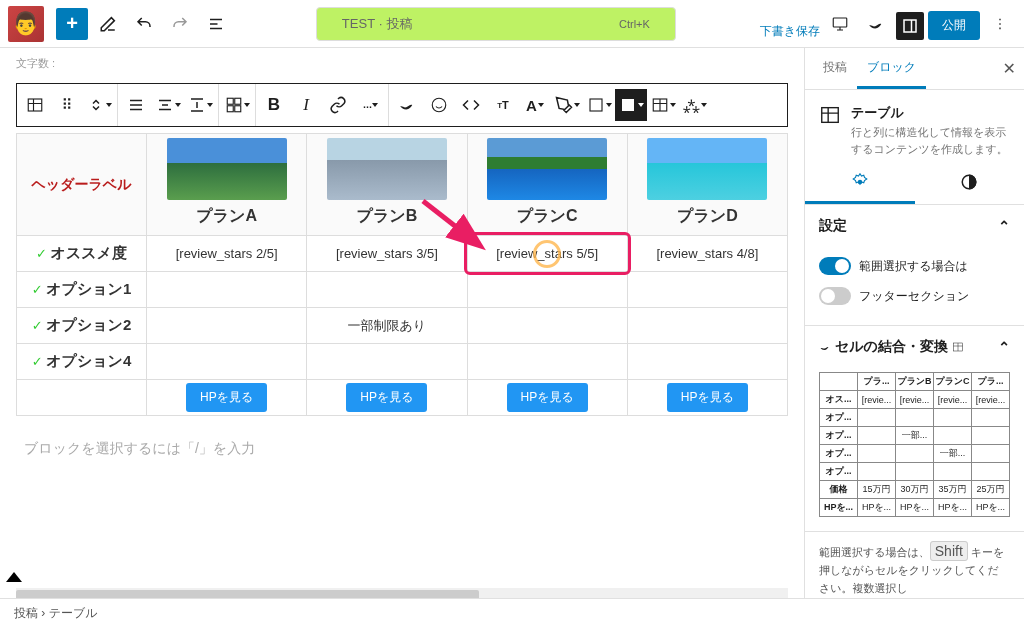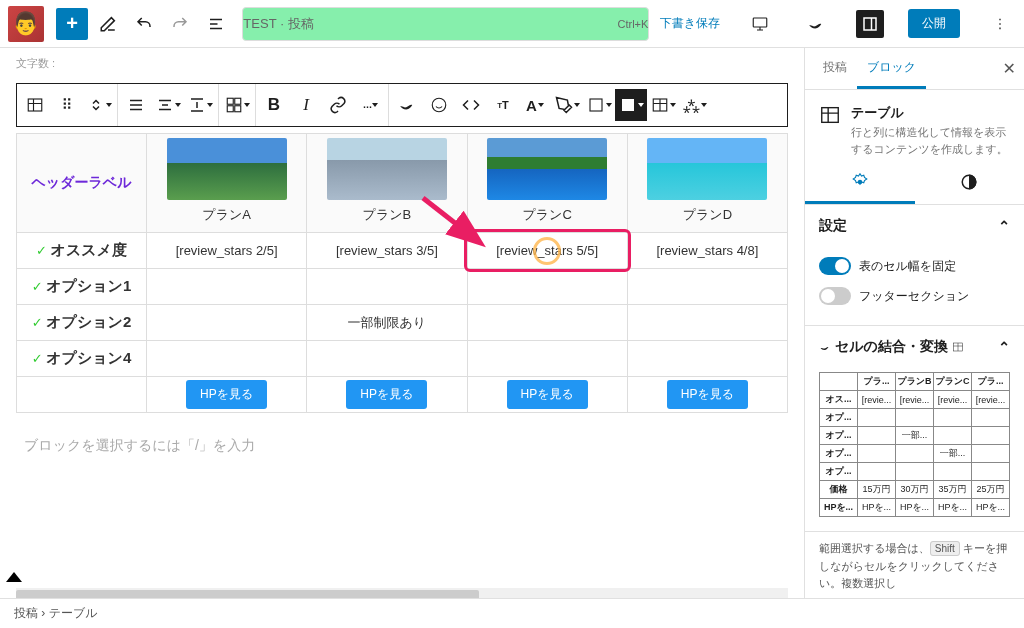--- a/index.html
+++ b/index.html
@@ -3,42 +3,42 @@
 <meta charset="utf-8">
 <style>
 *{box-sizing:border-box;margin:0;padding:0;font-family:-apple-system,BlinkMacSystemFont,"Segoe UI","Hiragino Kaku Gothic ProN",Meiryo,sans-serif}
 body{background:#fff;color:#1e1e1e;font-size:13px;overflow:hidden;width:1024px;height:628px}
 .topbar{height:48px;display:flex;align-items:center;border-bottom:1px solid #e0e0e0;padding:0 8px;gap:4px}
 .avatar{width:36px;height:36px;background:linear-gradient(135deg,#c44,#a33);border-radius:2px;margin-right:8px;display:flex;align-items:center;justify-content:center;color:#fff;font-size:20px}
 .avatar::after{content:"👨";font-size:22px}
 .btn-add{width:32px;height:32px;background:#007cba;color:#fff;border-radius:2px;display:flex;align-items:center;justify-content:center;font-size:20px;font-weight:bold;cursor:pointer}
 .tb-icon{width:32px;height:32px;display:flex;align-items:center;justify-content:center;color:#1e1e1e;cursor:pointer;border-radius:2px}
 .searchbar{flex:1;display:flex;justify-content:center}
-.search-input{width:407px;height:34px;background:#86efac;border:1px solid #ddd;border-radius:4px;display:flex;align-items:center;justify-content:space-between;padding:0 0;color:#666}
-.tb-right{display:flex;align-items:center;gap:24px}
+.search-input{width:360px;height:34px;background:#bef264;border:1px solid #ddd;border-radius:4px;display:flex;align-items:center;justify-content:space-between;padding:0 25px;color:#666}
+.tb-right{display:flex;align-items:flex-end;gap:4px}
 .link-draft{color:#007cba;font-size:12px;cursor:pointer}
 .btn-publish{background:#007cba;color:#fff;padding:6px 14px;border-radius:3px;font-size:12px;cursor:pointer}
 .tb-dark{width:28px;height:28px;background:#1e1e1e;color:#fff;display:flex;align-items:center;justify-content:center;border-radius:2px;cursor:pointer}
 .main{display:flex;height:580px}
 .editor{flex:1;overflow:auto;padding:8px 16px 16px}
 .wordcount{text-align:left;font-size:11px;color:#999;padding-right:12px;margin-bottom:12px}
 .block-toolbar{display:flex;align-items:center;border:1px solid #1e1e1e;height:44px;margin-bottom:6px}
 .bt-group{display:flex;align-items:center;height:100%;border-right:1px solid #ddd;padding:0 2px}
 .bt-group:last-child{border-right:none}
 .bt-btn{width:32px;height:32px;display:flex;align-items:center;justify-content:center;cursor:pointer;font-size:15px;color:#1e1e1e}
 .bt-btn.active{background:#1e1e1e;color:#fff}
 svg{width:18px;height:18px}
 .dropdown-caret::after{content:"";display:inline-block;margin-left:1px;border-left:3px solid transparent;border-right:3px solid transparent;border-top:4px solid currentColor;vertical-align:middle}
 .content-table{width:100%;border-collapse:collapse;margin-top:4px}
 .content-table th,.content-table td{border:1px solid #ddd;padding:0;text-align:center;vertical-align:middle;height:36px;font-size:13px;color:#333}
 .content-table th{font-weight:bold;background:#fafafa}
 .content-table .header-row th{height:96px}
-.header-label{color:#6d28d9;font-weight:bold;font-size:14px}
+.header-label{color:#b91c1c;font-weight:bold;font-size:14px}
 .plan-img{height:62px;margin:4px auto 6px;display:block}
-.plan-name{font-weight:normal;padding-bottom:8px;font-size:13px}
+.plan-name{font-weight:bold;padding-bottom:8px;font-size:16px}
 .row-label{font-weight:bold;font-size:15px}
 .check{color:#3c3}
 .hp-btn{background:#2196f3;color:#fff;padding:6px 14px;border-radius:3px;font-size:12px;font-weight:normal;display:inline-block;cursor:pointer}
 .highlight-cell{position:relative}
 .highlight-box{position:absolute;inset:-4px;border:3px solid #e91e63;border-radius:6px;pointer-events:none}
 .arrow-overlay{position:absolute;top:-40px;left:-50px;width:80px;height:60px;}
 .ring{position:absolute;top:50%;left:50%;transform:translate(-50%,-50%);width:28px;height:28px;border:3px solid #ffb74d;border-radius:50%;opacity:.8}
 .ph-text{color:#aaa;font-size:14px;padding:24px 8px 8px}
 .sidebar{width:220px;border-left:1px solid #e0e0e0;overflow:auto;font-size:12px}
 .sb-tabs{display:flex;border-bottom:1px solid #e0e0e0;padding:0 8px;align-items:center;height:42px}
@@ -57,21 +57,21 @@
 .sb-panel-body{padding:4px 14px 14px}
 .toggle-row{display:flex;align-items:center;gap:8px;padding:6px 0;font-size:12px}
 .toggle{width:32px;height:18px;background:#007cba;border-radius:9px;position:relative;cursor:pointer}
 .toggle.off{background:#ccc}
 .toggle::after{content:"";position:absolute;width:14px;height:14px;background:#fff;border-radius:50%;top:2px;right:2px}
 .toggle.off::after{left:2px;right:auto}
 .mini-table{border-collapse:collapse;width:100%;font-size:9px;table-layout:fixed}
 .mini-table th,.mini-table td{border:1px solid #888;padding:2px 1px;text-align:center;overflow:hidden;white-space:nowrap;text-overflow:ellipsis}
 .mini-table th{font-weight:bold}
 .sb-hint{font-size:11px;color:#555;padding:8px 14px;line-height:1.6}
-kbd{background:#eee;border:1px solid #ccc;border-radius:3px;padding:1px 4px;font-size:10px;font-family:inherit}
+kbd{background:#eee;border:1px solid #ccc;border-radius:3px;padding:1px 4px;font-size:14px;font-family:inherit}
 .breadcrumb{position:fixed;bottom:0;left:0;right:0;border-top:1px solid #e0e0e0;padding:6px 14px;font-size:12px;color:#555;background:#fff}
 .scrollbar-h{position:fixed;bottom:26px;left:16px;right:236px;height:14px;background:#f0f0f0}
 .scrollbar-h::after{content:"";position:absolute;left:0;top:2px;width:60%;height:10px;background:#ccc;border-radius:2px}
 .img-a{width:120px;height:62px;background:linear-gradient(180deg,#4a90d9 0%,#4a90d9 40%,#2d6e3e 40%,#5a9e4e 100%);border-radius:2px}
 .img-b{width:120px;height:62px;background:linear-gradient(180deg,#b8d4e3 0%,#b8d4e3 35%,#8899aa 35%,#aabbcc 100%);border-radius:2px}
 .img-c{width:120px;height:62px;background:linear-gradient(180deg,#5b9bd5 0%,#5b9bd5 30%,#2e7d32 30%,#2e7d32 50%,#1565c0 50%,#1e88e5 100%);border-radius:2px}
 .img-d{width:120px;height:62px;background:linear-gradient(180deg,#64b5f6 0%,#64b5f6 40%,#26c6da 40%,#4dd0e1 100%);border-radius:2px}
 .scroll-triangle{position:fixed;bottom:46px;left:6px;width:0;height:0;border-left:8px solid transparent;border-right:8px solid transparent;border-bottom:10px solid #000}
 </style>
 </head>
@@ -334,21 +334,21 @@
         </div>
     </div>
     <div class="sb-panel">
       <div class="sb-panel-hdr">
           <span>設定</span>
           <span>⌃</span>
         </div>
       <div class="sb-panel-body">
         <div class="toggle-row">
             <div class="toggle"></div>
-            <span>表のセル幅を固定</span>
+            <span>範囲選択する場合は</span>
           </div>
         <div class="toggle-row">
             <div class="toggle off"></div>
             <span>フッターセクション</span>
           </div>
       </div>
     </div>
     <div class="sb-panel">
       <div class="sb-panel-hdr">
         <span><svg style="width:12px;height:12px;display:inline;vertical-align:middle" viewBox="0 0 24 24" fill="currentColor">

